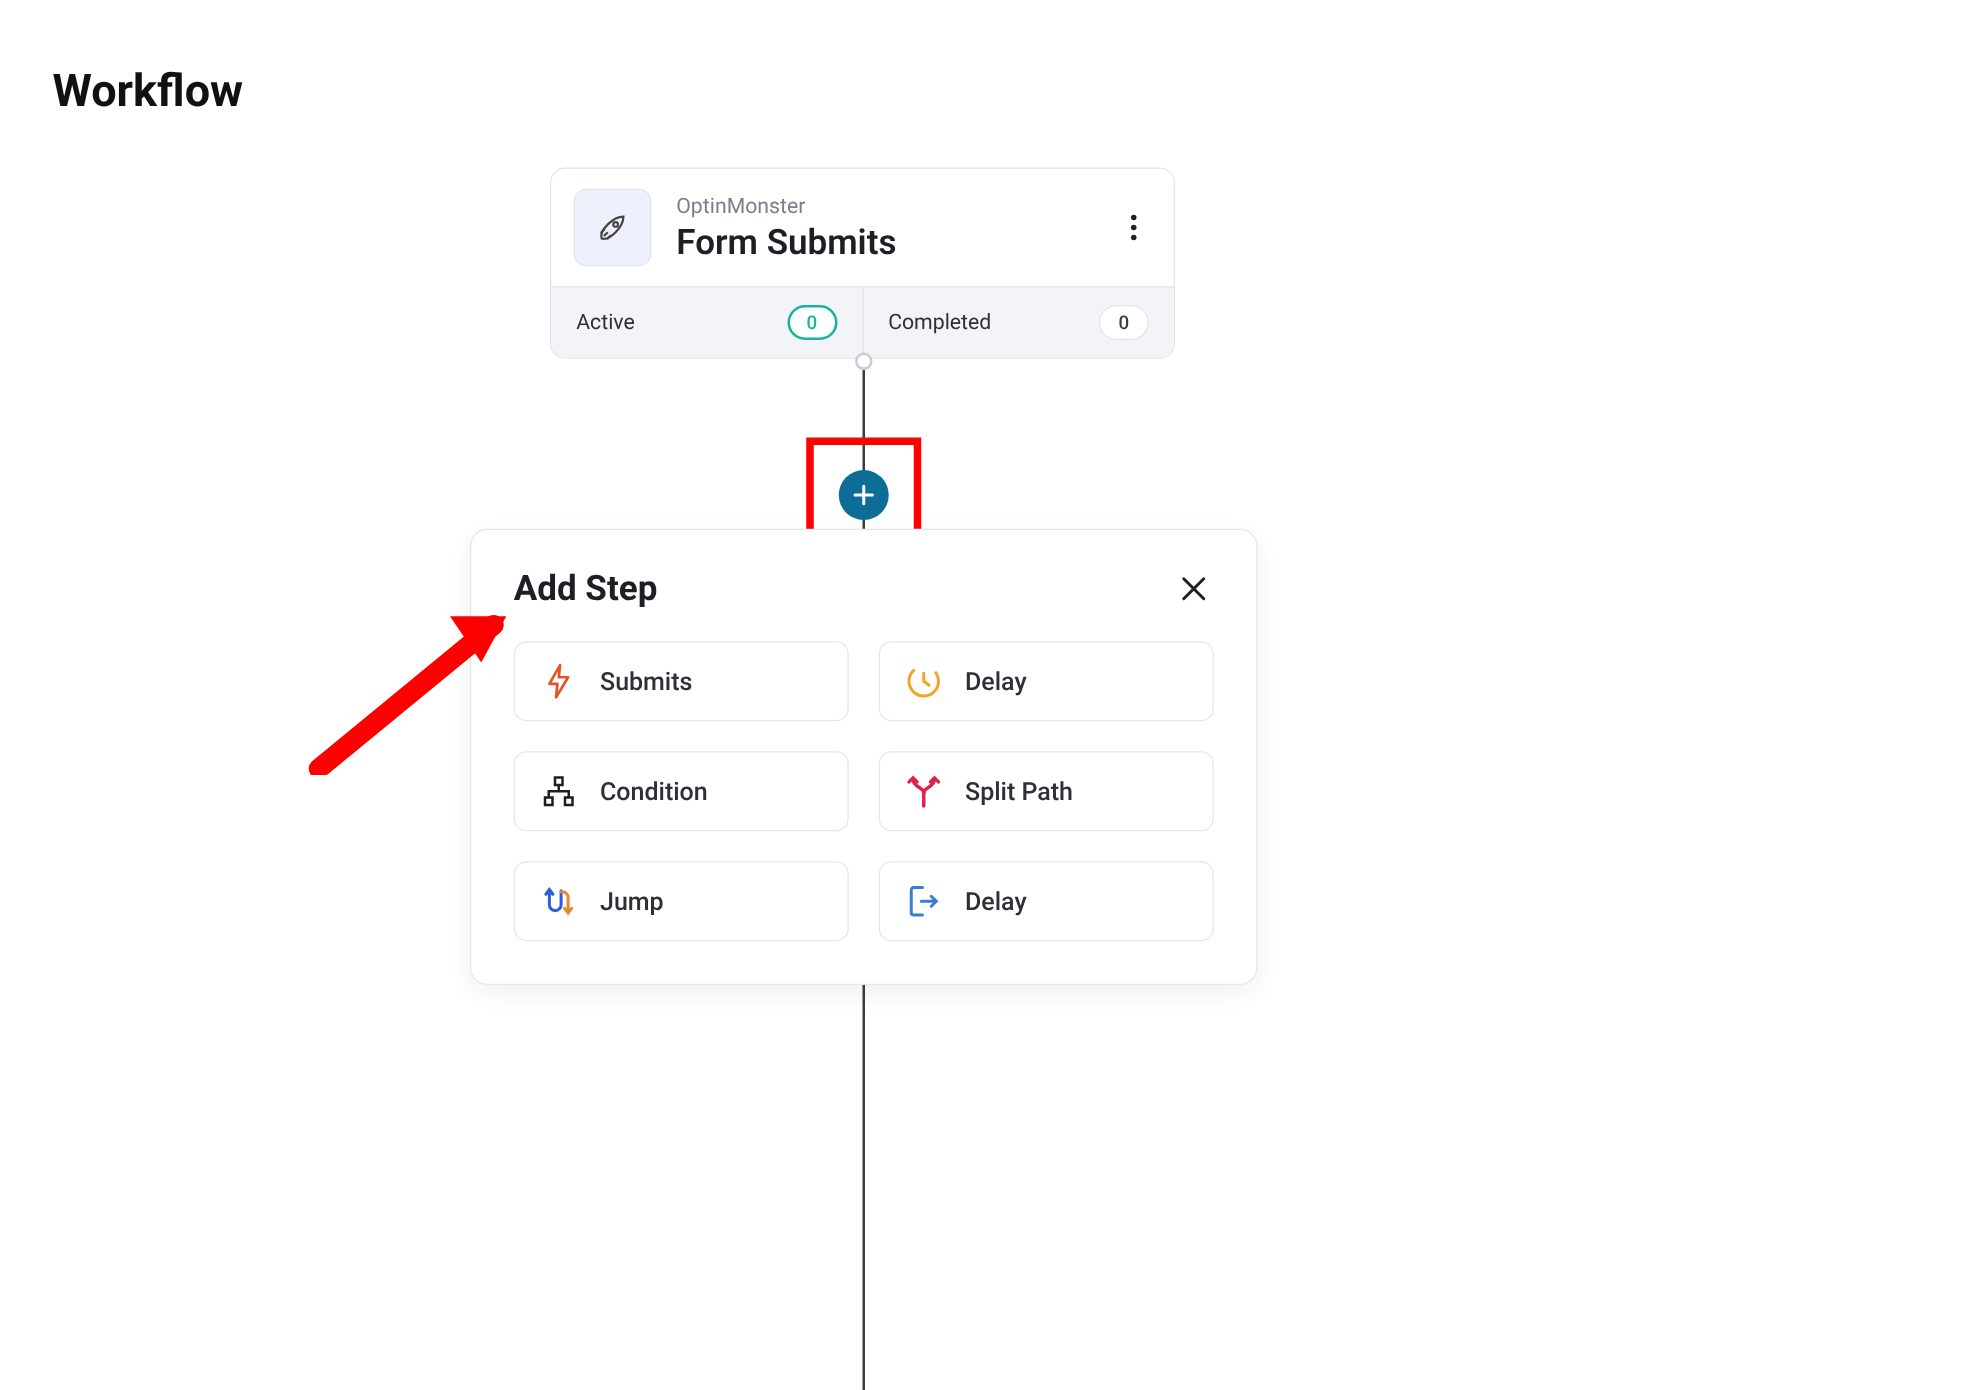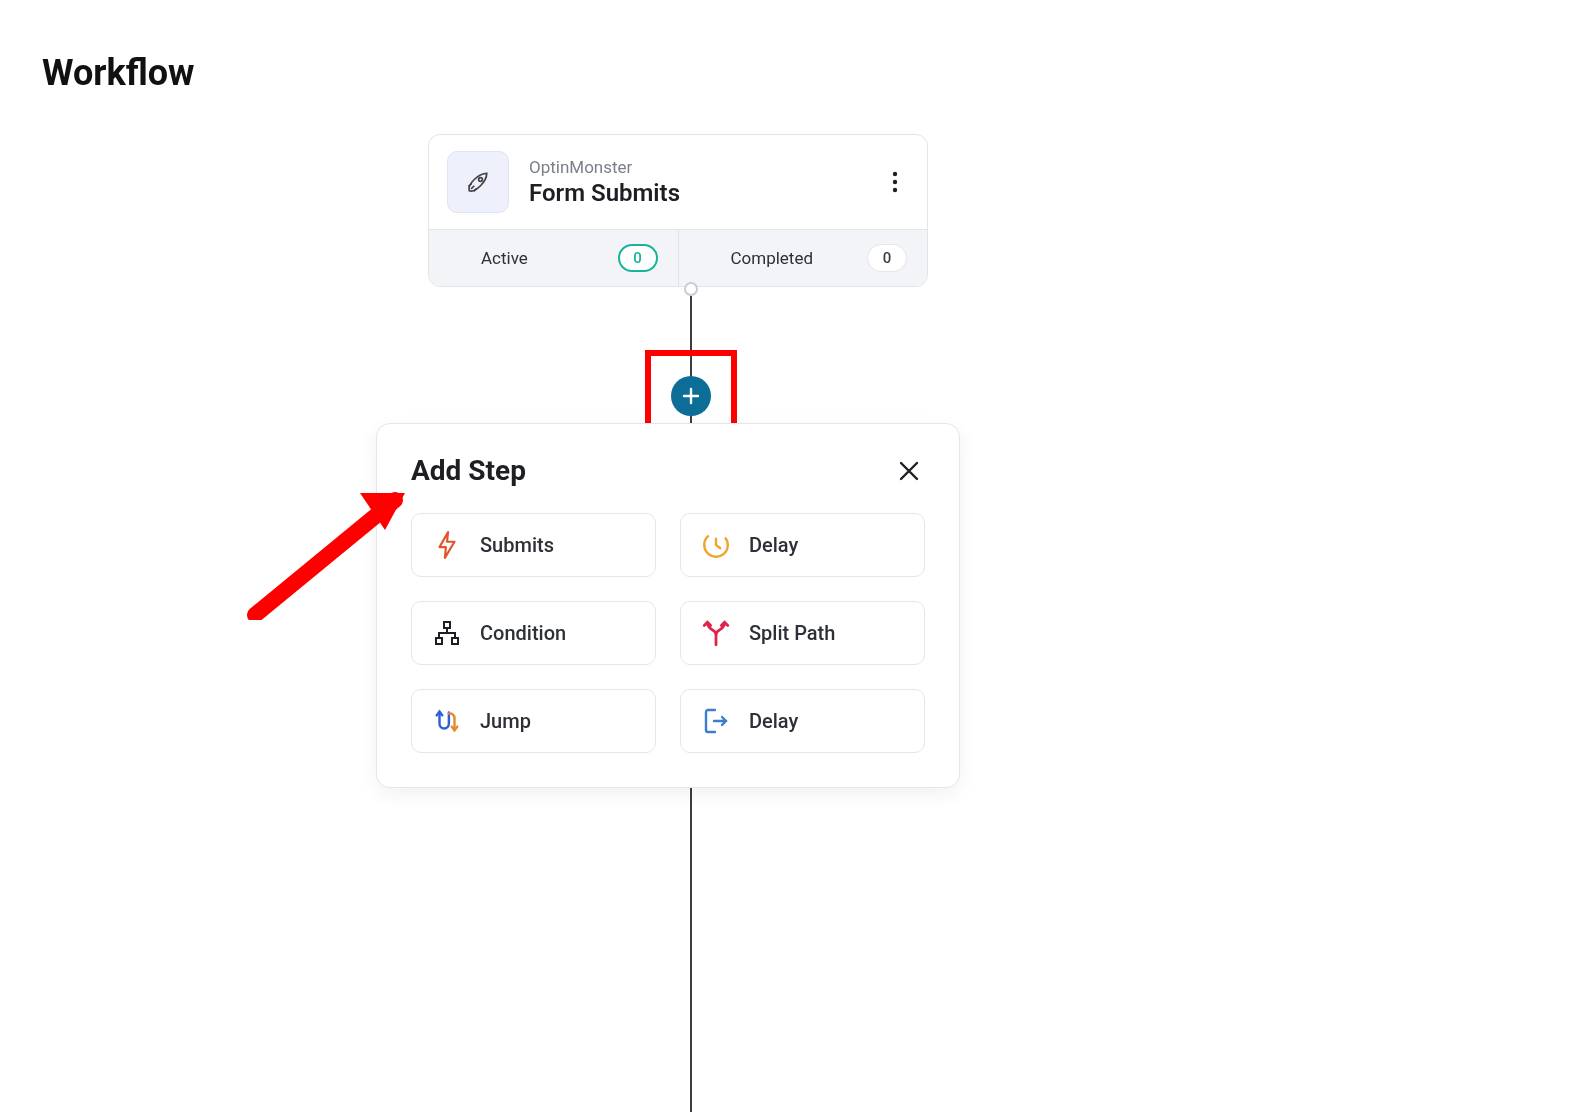--- a/index.html
+++ b/index.html
@@ -15,21 +15,21 @@
     top: 52px;
     left: 42px;
     font-size: 36px;
     font-weight: 700;
     color: #111;
     text-align: center;
   }
   .trigger-card {
     position: absolute;
     top: 134px;
-    left: 428px;
+    left: 440px;
     width: 500px;
     border: 1px solid #e2e4e9;
     border-radius: 12px;
     background: #ffffff;
     overflow: hidden;
   }
   .trigger-top {
     display: flex;
     align-items: center;
     padding: 16px 18px;
@@ -47,21 +47,21 @@
   }
   .trigger-labels {
     flex: 1;
   }
   .trigger-source {
     font-size: 17px;
     color: #7a7f8b;
     margin-bottom: 2px;
   }
   .trigger-event {
-    font-size: 24px;
+    font-size: 28px;
     font-weight: 600;
     color: #1d1f24;
   }
   .trigger-more {
     width: 28px;
     height: 40px;
     display: flex;
     align-items: center;
     justify-content: center;
     cursor: pointer;
@@ -78,21 +78,20 @@
     justify-content: space-between;
     padding: 14px 20px;
     position: relative;
   }
   .stat + .stat {
     border-left: 1px solid #e2e4e9;
   }
   .stat-label {
     font-size: 17px;
     color: #2d3036;
-    margin-left: 32px;
   }
   .pill {
     display: inline-flex;
     align-items: center;
     justify-content: center;
     min-width: 40px;
     height: 28px;
     padding: 0 10px;
     border-radius: 14px;
     font-size: 15px;
@@ -145,21 +144,21 @@
     display: flex;
     align-items: center;
     justify-content: center;
     cursor: pointer;
     z-index: 2;
   }
   .popover {
     position: absolute;
     top: 423px;
     left: 376px;
-    width: 584px;
+    width: 630px;
     background: #ffffff;
     border: 1px solid #e4e6eb;
     border-radius: 14px;
     box-shadow: 0 6px 20px rgba(0,0,0,0.06);
     padding: 30px 34px 34px;
   }
   .popover-header {
     display: flex;
     align-items: center;
     justify-content: space-between;

